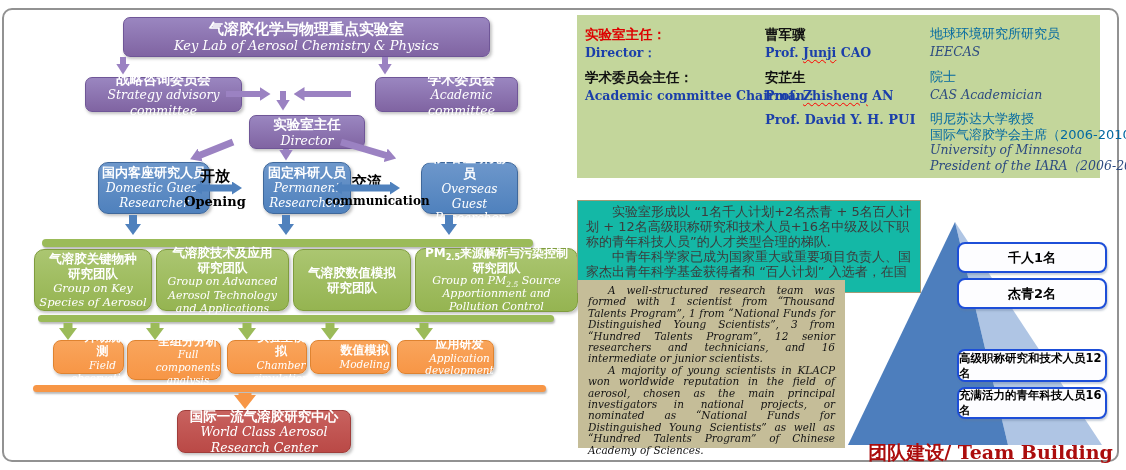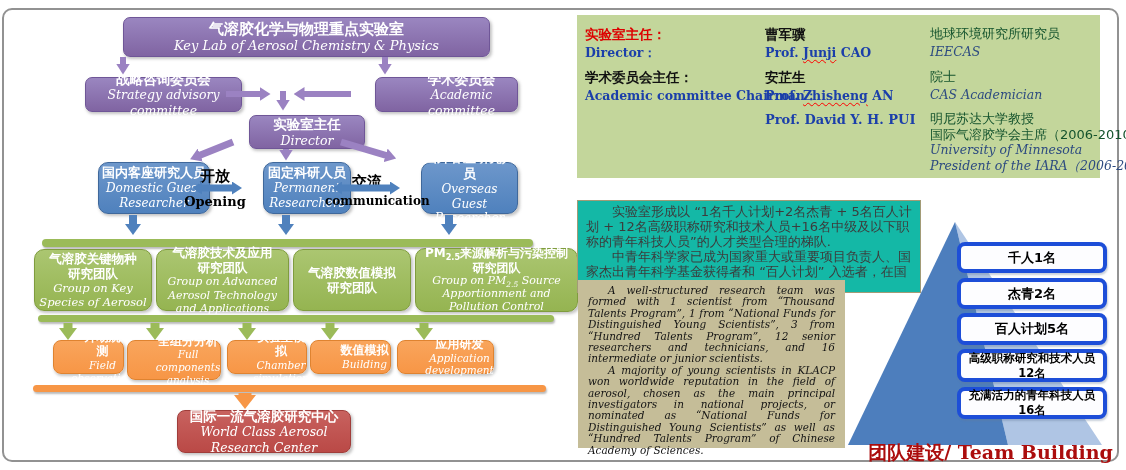--- a/index.html
+++ b/index.html
@@ -23,36 +23,36 @@
   .t125{font-size:12.5px;} .t12{font-size:12px;} .t115{font-size:11.5px;} .t11{font-size:11px;} .t105{font-size:10.5px;}
   sub{font-size:0.68em;line-height:0;}
   .flowlabel{position:absolute;text-align:center;color:#000;}
   .serifbold{font-family:"DejaVu Serif",serif;font-weight:bold;font-style:normal;}
   
   .green-panel{position:absolute;left:577px;top:15px;width:523px;height:163px;background:#c3d69b;}
   .gp-cell{position:absolute;line-height:1.42;white-space:nowrap;}
   .lblred{color:#dd0000;font-weight:bold;font-size:13.5px;}
   .lblblk{color:#111;font-weight:bold;font-size:13.5px;}
   .lblblue{color:#1b3faa;font-family:"DejaVu Serif",serif;font-weight:bold;font-size:12.5px;}
-  .affcn{color:#14532d;font-size:13px;font-weight:normal;}
+  .affcn{color:#0369a1;font-size:13px;font-weight:normal;}
   .affit{color:#2c4a80;font-family:"DejaVu Serif",serif;font-style:italic;font-size:12.5px;}
   .mis{text-decoration:underline;text-decoration-style:wavy;text-decoration-color:#f00;
        text-decoration-thickness:1px;text-underline-offset:2px;}
   .cnpara{position:absolute;left:577px;top:200px;width:344px;height:93px;box-sizing:border-box;
           background:#14b8a6;border:1px solid #a29b76;padding:3px 8px;font-size:13px;
           line-height:15px;color:#3c3c3c;}
   .cnpara p{margin:0;text-indent:2em;}
   .tanbox{position:absolute;left:578px;top:280px;width:267px;height:168px;box-sizing:border-box;
           background:#c5bd98;padding:5px 10px 0 10px;overflow:visible;
           font-family:"DejaVu Serif",serif;font-style:italic;font-size:10.5px;line-height:11.4px;
           text-align:justify;color:#141414;}
   .tanbox p{margin:0;text-indent:1.9em;}
   .pyr-box{position:absolute;left:957px;width:150px;box-sizing:border-box;background:#fdfdff;
-           border:4px solid #1d4ed8;border-radius:8px;display:flex;align-items:center;
-           justify-content:center;text-align:center;font-weight:bold;color:#000;
+           border:2px solid #1d4ed8;border-radius:8px;display:flex;align-items:center;
+           justify-content:center;text-align:left;font-weight:bold;color:#000;
            box-shadow:1px 2px 2px rgba(100,120,150,.35);}
   .caption{position:absolute;left:858px;top:440px;width:265px;text-align:center;color:#ab0d0d;
            font-size:19px;font-weight:bold;z-index:6;white-space:nowrap;}
   svg{display:block;}
 </style>
 </head>
 <body>
 
 <div class="canvas">
   <div class="frame"></div>
@@ -134,21 +134,21 @@
   <div class="obox orangebx" style="left:107px;top:340px;width:94px;height:40px;">
     <span class="cn t12">全组分分析</span>
     <span class="en t105">Full components analysis</span>
   </div>
   <div class="obox orangebx" style="left:207px;top:340px;width:80px;height:34px;">
     <span class="cn t12">实验室模拟</span>
     <span class="en t105">Chamber simulation</span>
   </div>
   <div class="obox orangebx" style="left:290px;top:340px;width:81px;height:34px;">
     <span class="cn t12">数值模拟</span>
-    <span class="en t105">Building</span>
+    <span class="en t105">Modeling</span>
   </div>
   <div class="obox orangebx" style="left:377px;top:340px;width:97px;height:34px;">
     <span class="cn t12">应用研发</span>
     <span class="en t105">Application development</span>
   </div>
 
   <div class="bar" style="left:33px;top:385px;width:513px;height:7px;background:#f79646;"></div>
 
   <div class="obox redbx" style="left:157px;top:410px;width:174px;height:43px;">
     <span class="cn t135">国际一流气溶胶研究中心</span>
@@ -249,23 +249,20 @@
     <polygon points="115,4 168,227 262,227" fill="#afc5e4"></polygon>
     <polygon points="115,4 8,227 168,227" fill="#4d7ebd"></polygon>
   </svg>
 
   <div class="pyr-box" style="top:242px;height:31px;font-size:13px;">
       <span>千人1名</span>
     </div>
   <div class="pyr-box" style="top:278px;height:31px;font-size:13px;">
       <span>杰青2名</span>
     </div>
-  <div class="pyr-box" style="top:313px;height:32px;font-size:13px;">
-      <span>百人计划5名</span>
-    </div>
   <div class="pyr-box" style="top:349px;height:33px;font-size:11.5px;">
       <span>高级职称研究和技术人员12名</span>
     </div>
   <div class="pyr-box" style="top:387px;height:32px;font-size:11.5px;">
       <span>充满活力的青年科技人员16名</span>
     </div>
 
   <div class="caption">
     <span>团队建设</span><span class="serifbold">/ Team Building</span>
   </div>

